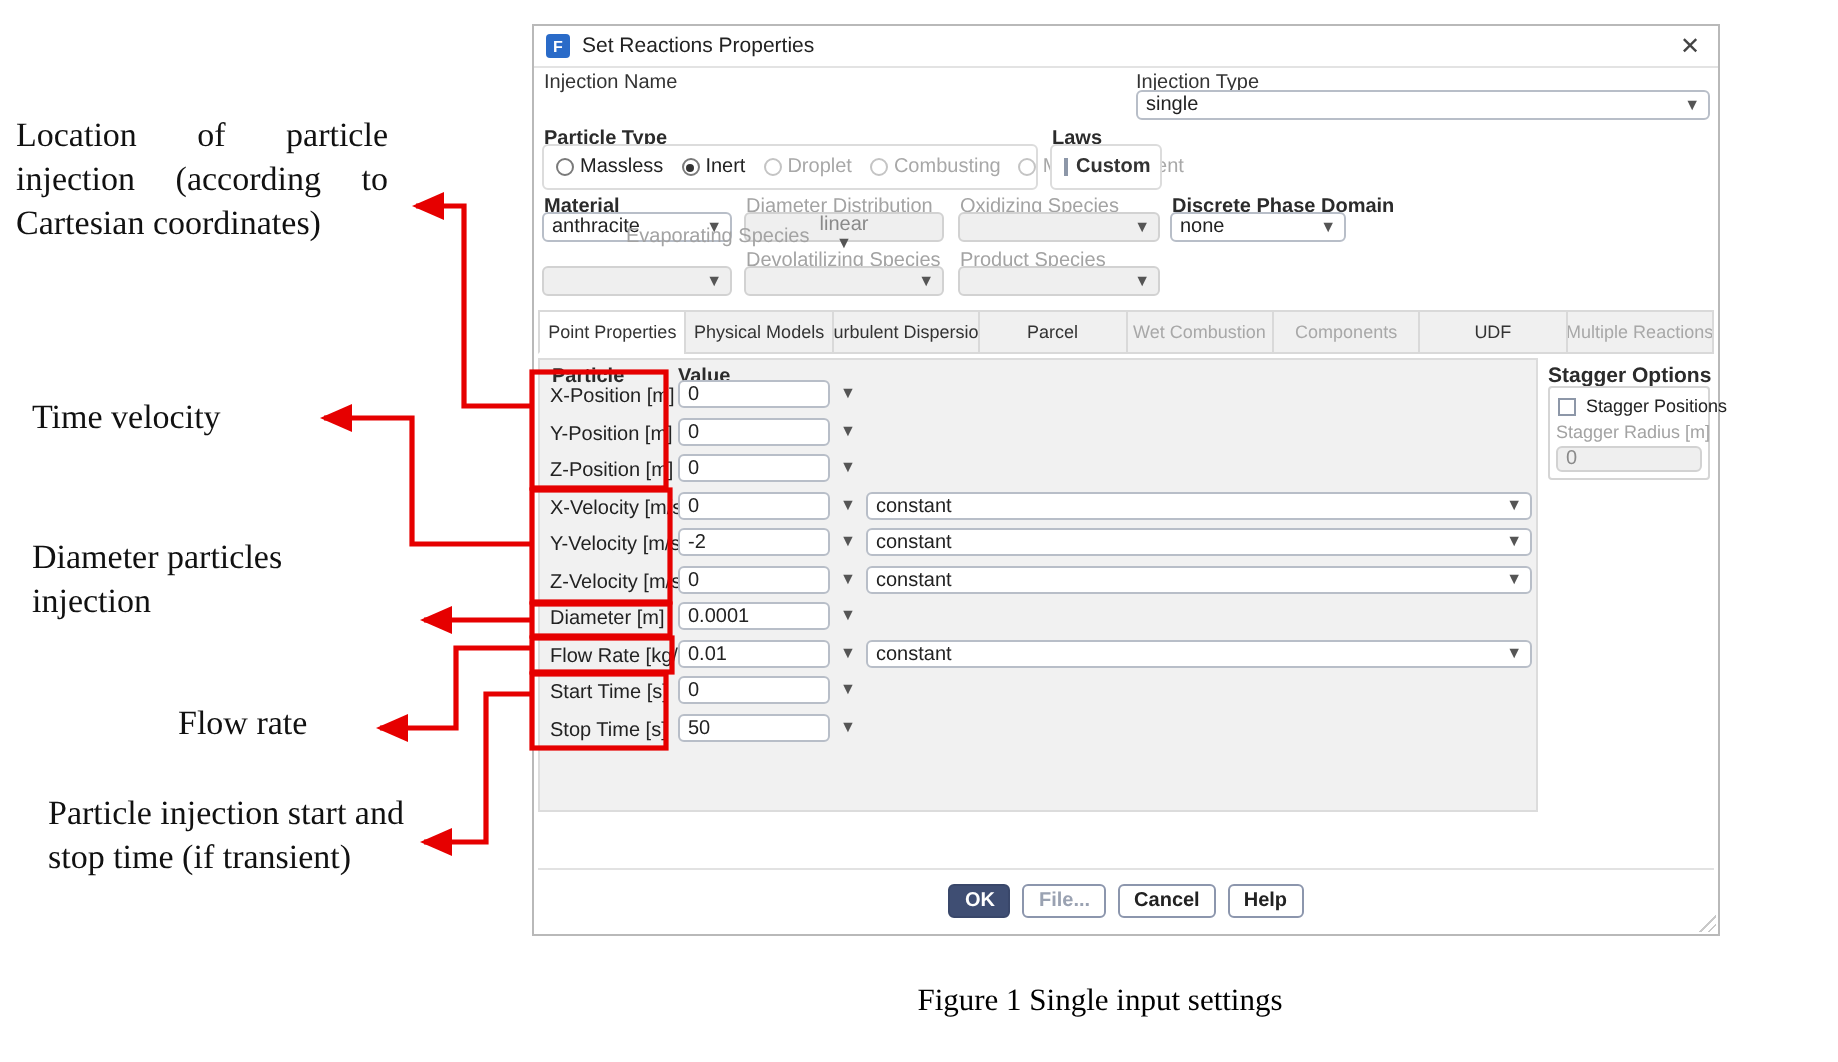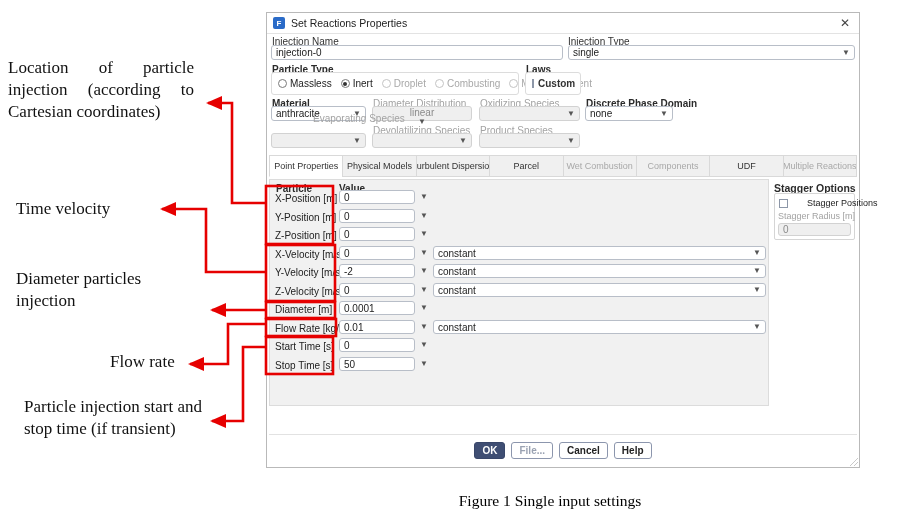--- a/index.html
+++ b/index.html
@@ -60,21 +60,21 @@
   .th{position:absolute;font-size:10px;font-weight:bold;color:#2b2b2b;top:3px;}
   .vrow{position:absolute;left:0;width:100%;height:18px;}
   .vrow .vlabel{position:absolute;left:5px;top:3px;font-size:10px;color:#222;white-space:nowrap;}
   .vrow .vinp{position:absolute;left:69px;top:0;width:76px;height:14px;}
   .vrow .vchev{position:absolute;left:150px;top:3px;}
   .vrow .vsel{position:absolute;left:163px;top:0;width:333px;height:14px;}
 
   .stagger-title{position:absolute;left:507px;top:169px;font-size:10.5px;font-weight:bold;color:#2b2b2b;}
   .stagger-box{position:absolute;left:507px;top:180px;width:81px;height:47px;
        border:1px solid #d5d5d5;border-radius:2px;background:#fff;box-sizing:border-box;}
-  .stagger-check{position:absolute;left:4px;top:4px;display:flex;align-items:center;gap:19px;
+  .stagger-check{position:absolute;left:4px;top:4px;display:flex;align-items:center;gap:5px;
        font-size:9px;color:#222;white-space:nowrap;}
   .stagger-radius-lbl{position:absolute;left:3px;top:17px;font-size:9px;color:#a3a3a3;white-space:nowrap;}
   .stagger-inp{left:3px;top:29px;width:73px;height:13px;background:#efefef;color:#8a8a8a;border-color:#d2d2d2;}
 
   .btn{border:1px solid #8c96ad;border-radius:3px;background:#fff;font-size:10px;
        height:17px;padding:0 7px;color:#222;font-weight:bold;
        font-family:"Liberation Sans",sans-serif;display:inline-flex;align-items:center;cursor:pointer;}
   .btn.primary{background:#3f4e73;border-color:#39476a;color:#fff;}
   .btn.dim{color:#9aa2b2;}
   .update-btn{position:absolute;left:3px;top:396px;}
@@ -83,34 +83,33 @@
   .grip{position:absolute;right:1px;bottom:1px;width:10px;height:10px;
        background:repeating-linear-gradient(135deg,transparent 0 2px,#c9c9c9 2px 3px);
        clip-path:polygon(100% 0,100% 100%,0 100%);}
 </style>
 </head>
 <body>
 
 <div class="ann just" style="left:8px;top:57px;width:186px;">Location of particle injection (according to Cartesian coordinates)</div>
 <div class="ann" style="left:16px;top:198px;">Time velocity</div>
 <div class="ann" style="left:16px;top:268px;width:168px;">Diameter particles injection</div>
-<div class="ann" style="left:110px;top:351px;">Flow rate</div>
+<div class="ann" style="left:89px;top:351px;">Flow rate</div>
 <div class="ann" style="left:24px;top:396px;width:182px;">Particle injection start and stop time (if transient)</div>
 
 <div class="caption">Figure 1 Single input settings</div>
 
 <div class="dialog">
   <div class="titlebar">
     <div class="app-icon">F</div>
     <div class="title-text">Set Reactions Properties</div>
     <div class="close-x">✕</div>
   </div>
 
   <div class="abs lbl" style="left:5px;top:23px;">Injection Name</div>
-  <input class="inp" style="left: 4px; top: 32px; width: 292px;" value="injection-0">
   <div class="abs lbl" style="left:301px;top:23px;">Injection Type</div>
   <div class="sel" style="left:301px;top:32px;width:287px;">
     <span>single</span>
     <span class="chev">▼</span>
   </div>
 
   <div class="abs lbl lbl-b" style="left:5px;top:51px;">Particle Type</div>
   <div class="groupbox" style="left:4px;top:59px;width:248px;height:23px;">
     <span class="radio-item">
       <span class="radio"></span>

